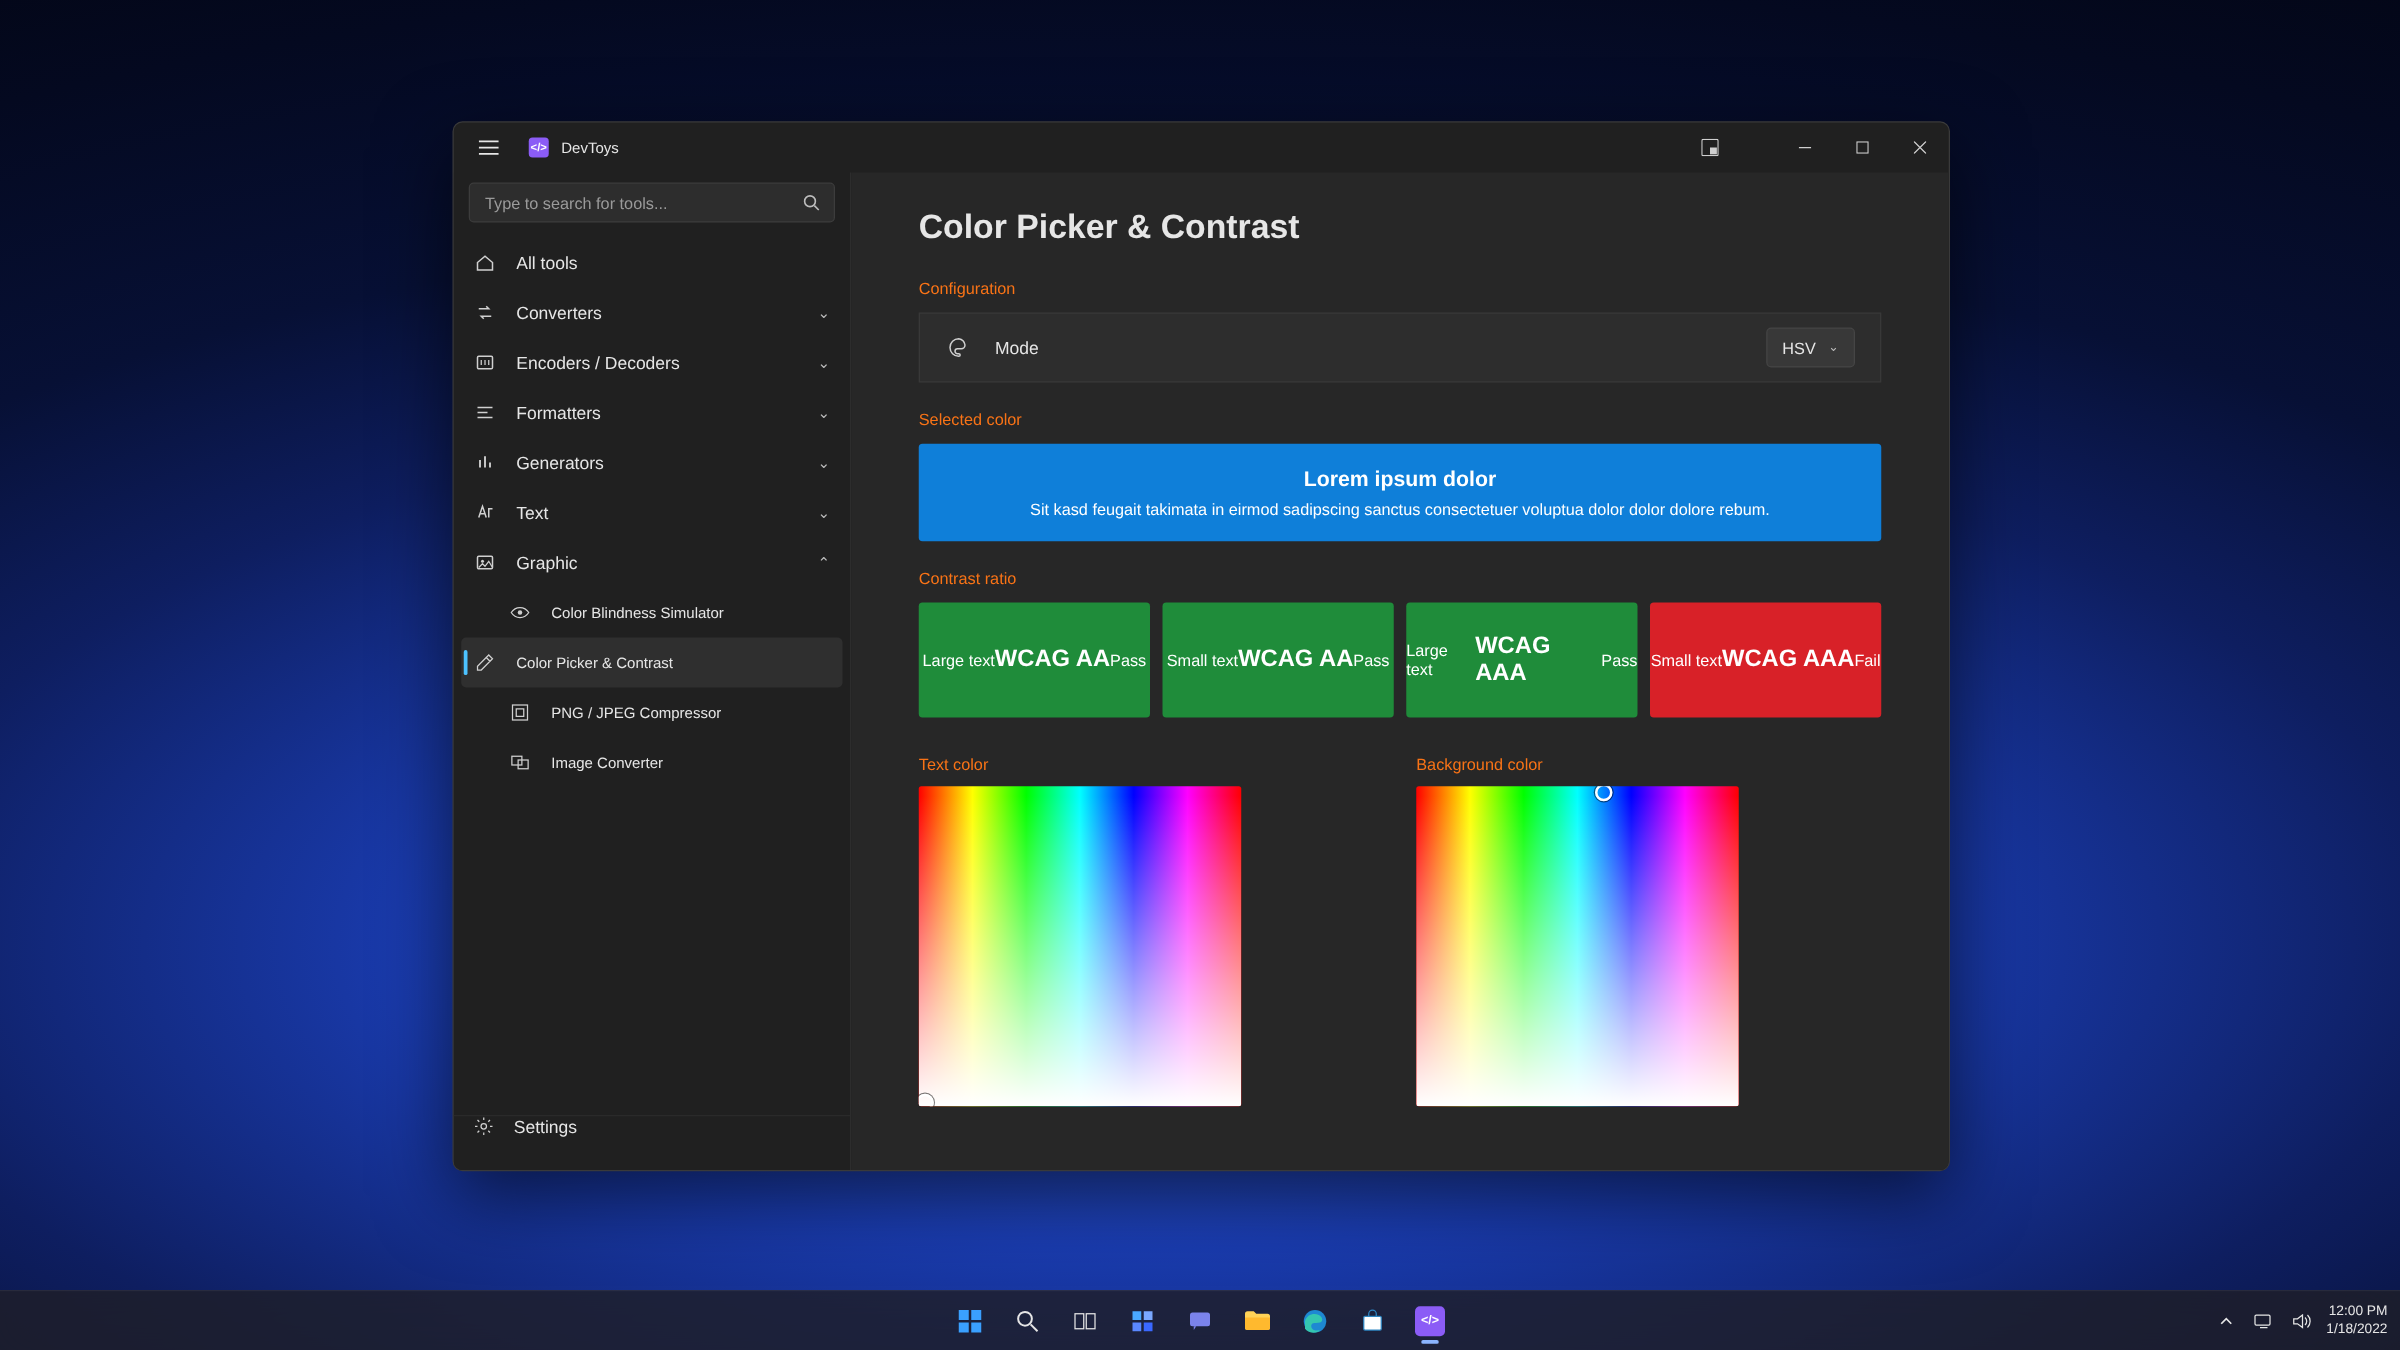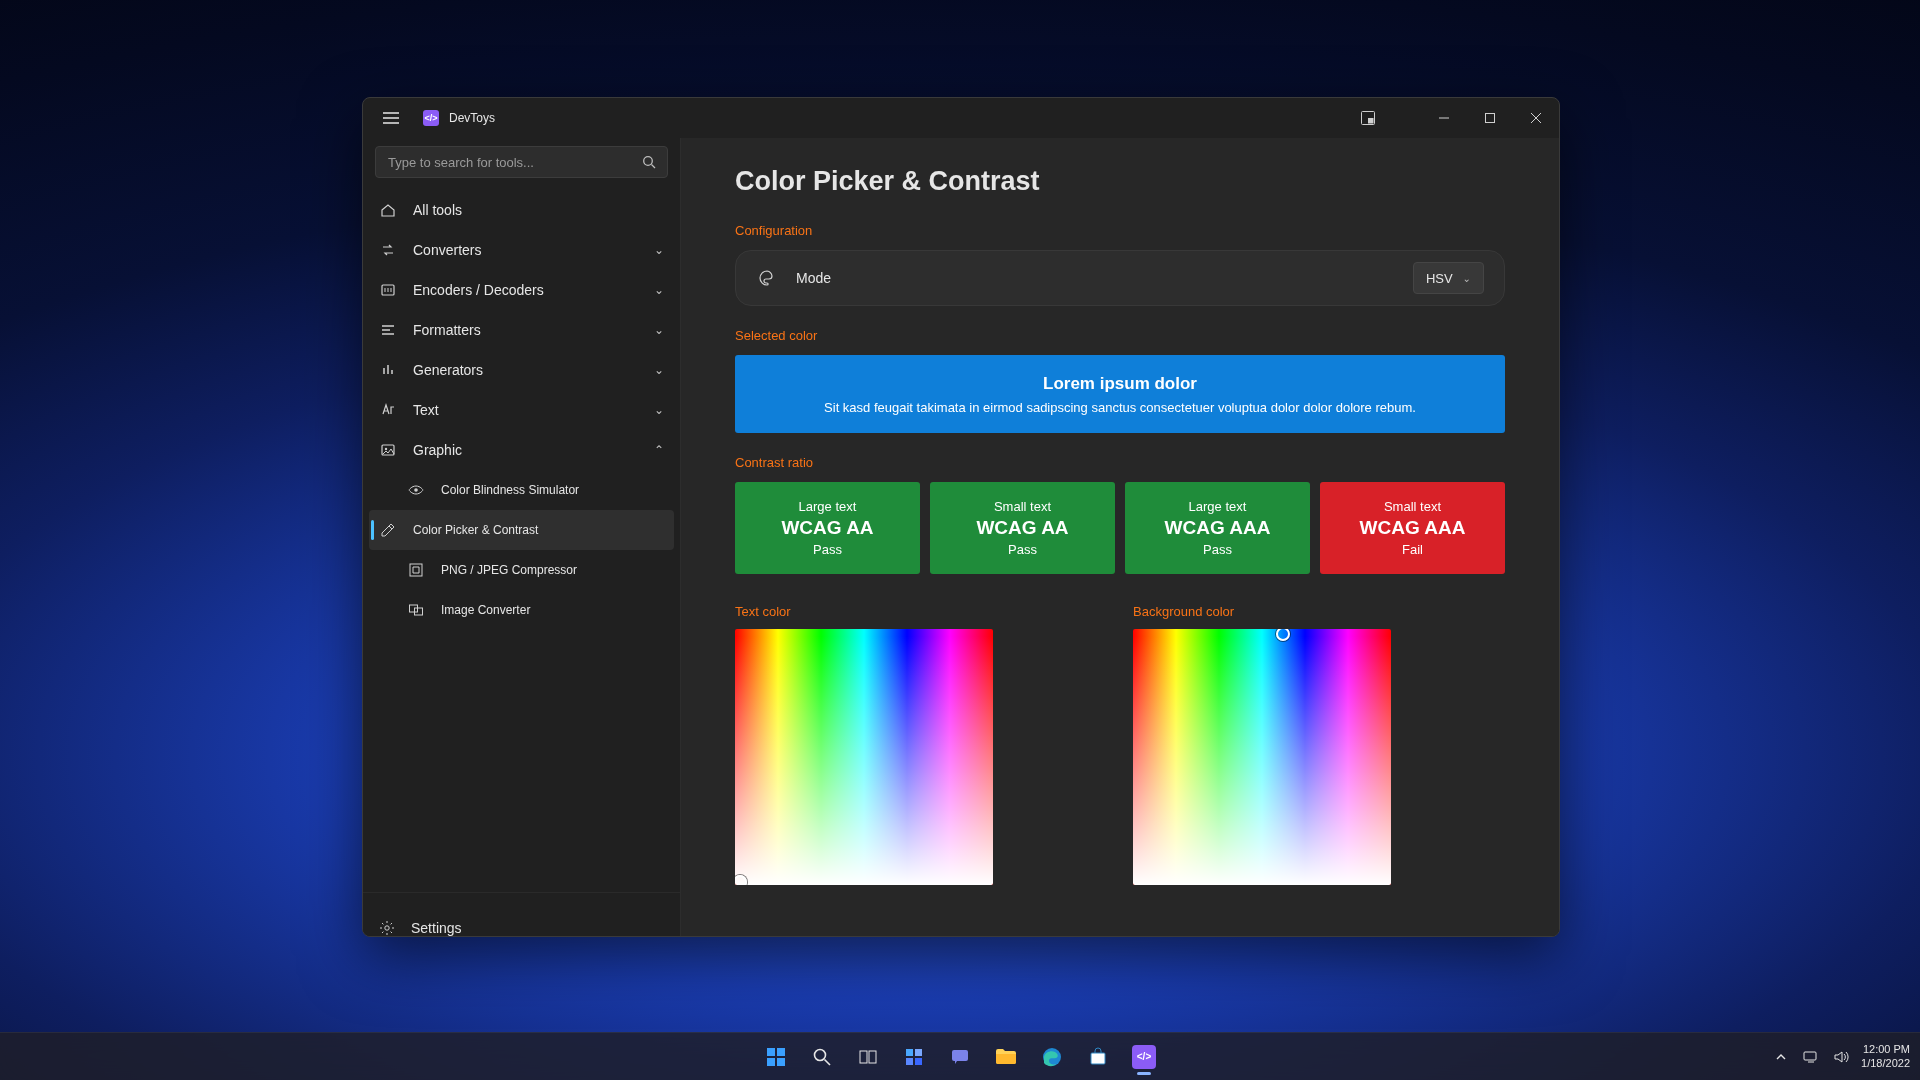--- a/index.html
+++ b/index.html
@@ -53,50 +53,50 @@
   .navitem .label{flex:1; white-space:nowrap; overflow:hidden; text-overflow:ellipsis;}
   .navitem .chev{color:#bfbfbf; font-size:12px;}
 
   .subitem { padding-left: 44px; font-size:12px; }
   .subitem .nicon{width:18px;}
   .navitem.active { background:#2f2f2f; border-radius:4px; margin: 0 6px; padding-left:10px; }
   .navitem.active::before{
     content:""; position:absolute; left:2px; top:10px; bottom:10px; width:3px; background:#4cc2ff; border-radius:2px;
   }
 
-  .settingsbar { height:44px; border-top:1px solid #2a2a2a; display:flex; align-items:flex-end; padding:0 16px; gap:16px; color:#e6e6e6; font-size:14px; cursor:pointer;}
+  .settingsbar { height:44px; border-top:1px solid #2a2a2a; display:flex; align-items:flex-start; padding:0 16px; gap:16px; color:#e6e6e6; font-size:14px; cursor:pointer;}
 
   
   .content { flex:1; background:#272727; overflow-y:auto; position:relative; }
   .content::-webkit-scrollbar{width:4px;} .content::-webkit-scrollbar-thumb{background:#555;border-radius:2px;}
   .page { padding: 28px 54px 40px 54px; color:#e6e6e6; }
   .h1 { font-size: 27px; font-weight: 600; margin-bottom: 26px; }
   .section-label { font-size:13px; color:#f97316; margin-bottom:12px; margin-top: 8px;}
 
   .config-card {
-    background:#2d2d2d; border:1px solid #383838; border-radius:16px; height:56px;
+    background:#2d2d2d; border:1px solid #383838; border-radius:0; height:56px;
     display:flex; align-items:center; padding:0 20px 0 22px; gap:20px; margin-bottom: 22px;
   }
   .config-card .clabel{flex:1; font-size:14px;}
   .dropdown {
     height:32px; min-width:70px; background:#383838; border:1px solid #454545; border-radius:4px;
     display:flex; align-items:center; gap:10px; padding:0 12px; font-size:13px; cursor:pointer;
   }
   .dropdown .dd-chev{font-size:10px;color:#bbb;}
 
   .preview {
     height:78px; background:#0f7fd9; border-radius:3px; display:flex; flex-direction:column;
     align-items:center; justify-content:center; color:#fff; margin-bottom:22px;
   }
   .preview .pv-h{font-weight:600; font-size:17px; margin-bottom:6px;}
   .preview .pv-s{font-size:13px;}
 
   .ratio-row{display:flex; gap:10px; margin-bottom:22px;}
   .ratio {
-    flex:1; height:92px; border-radius:3px; display:flex; flex-direction:column; align-items:center; justify-content:center; color:#fff;
+    flex:1; height:92px; border-radius:3px; display:flex; flex-direction:row; align-items:center; justify-content:center; color:#fff;
   }
   .ratio.pass{background:#1f8c3a;}
   .ratio.fail{background:#d82128;}
   .ratio .r1{font-size:13px;}
   .ratio .r2{font-size:19px; font-weight:700; margin:3px 0;}
   .ratio .r3{font-size:13px;}
 
   .pickers{display:flex; gap:140px;}
   .picker-col{flex:0 0 258px;}
   .picker-col .section-label{margin-bottom:10px;}

